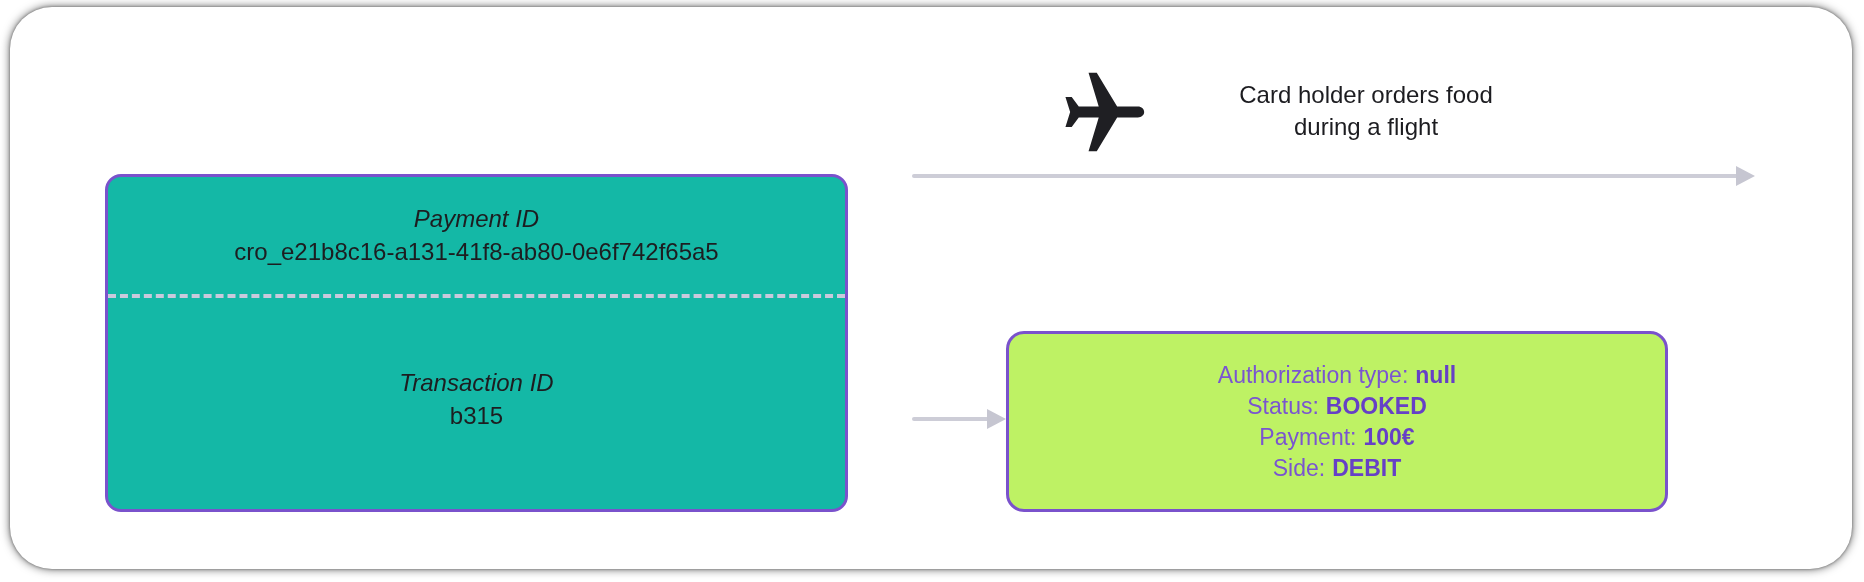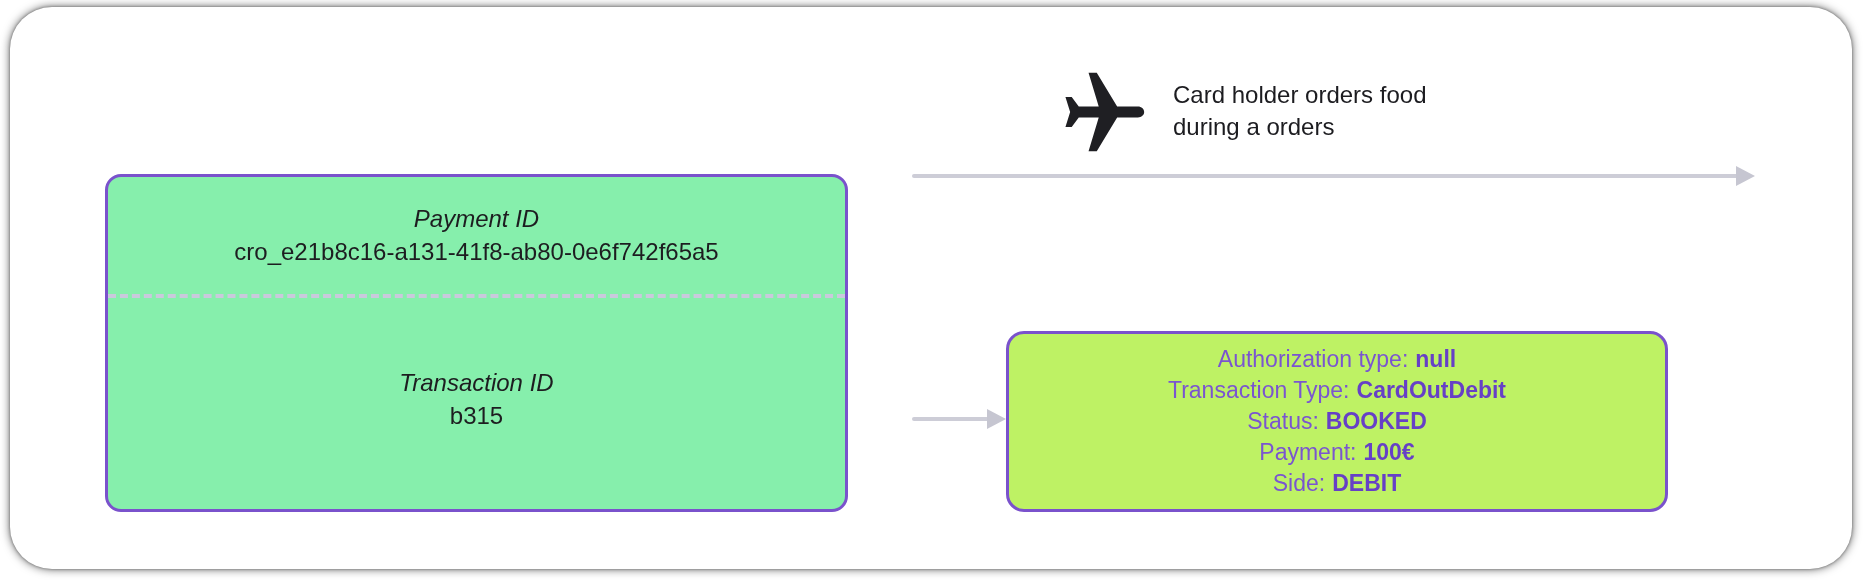--- a/index.html
+++ b/index.html
@@ -29,21 +29,21 @@
   
   .id-box {
     position: absolute;
     left: 95px;
     top: 167px;
     width: 743px;
     height: 338px;
     box-sizing: border-box;
     border: 3px solid #7A52CC;
     border-radius: 16px;
-    background: #86efac;
+    background: #14b8a6;
   }
   .id-section {
     position: absolute;
     left: 10px;
     right: 10px;
     display: flex;
     flex-direction: column;
     align-items: center;
     justify-content: center;
     text-align: center;
@@ -68,20 +68,21 @@
     left: 1048px;
     top: 58px;
     width: 94px;
     height: 94px;
   }
   .event-caption {
     position: absolute;
     left: 1163px;
     top: 72px;
     width: 386px;
+    text-align: center;
     color: #1C1C20;
     font-size: 24px;
     line-height: 32px;
   }
 
   
   .arrow-line {
     position: absolute;
     height: 4px;
     background: #CDCDD7;
@@ -143,41 +144,38 @@
         <div class="id-value">b315</div>
       </div>
     </div>
 
     <svg class="plane-icon" viewBox="0 0 24 24">
       <path transform="rotate(90 12 12)" fill="#1F1F23" d="M22 16.2v-2.1l-8.6-5.2V3.6c0-.9-.63-1.6-1.4-1.6s-1.4.7-1.4 1.6v5.3L2 14.1v2.1l8.6-2.6v5.1l-2.4 1.8v1.6l3.8-1.2 3.8 1.2v-1.6l-2.4-1.8v-5.1l8.6 2.6z"></path>
     </svg>
 
     <div class="event-caption">
       <div>Card holder orders food</div>
-      <div>during a orders</div>
+      <div>during a flight</div>
     </div>
 
     <div class="arrow-long">
       <div class="arrow-line"></div>
       <div class="arrow-head"></div>
     </div>
 
     <div class="arrow-short">
       <div class="arrow-line"></div>
       <div class="arrow-head"></div>
     </div>
 
     <div class="detail-box">
       <div class="detail-line">
         <span>Authorization type:</span><span class="v">null</span>
       </div>
       <div class="detail-line">
-        <span>Transaction Type:</span><span class="v">CardOutDebit</span>
-      </div>
-      <div class="detail-line">
         <span>Status:</span><span class="v">BOOKED</span>
       </div>
       <div class="detail-line">
         <span>Payment:</span><span class="v">100€</span>
       </div>
       <div class="detail-line">
         <span>Side:</span><span class="v">DEBIT</span>
       </div>
     </div>
 

